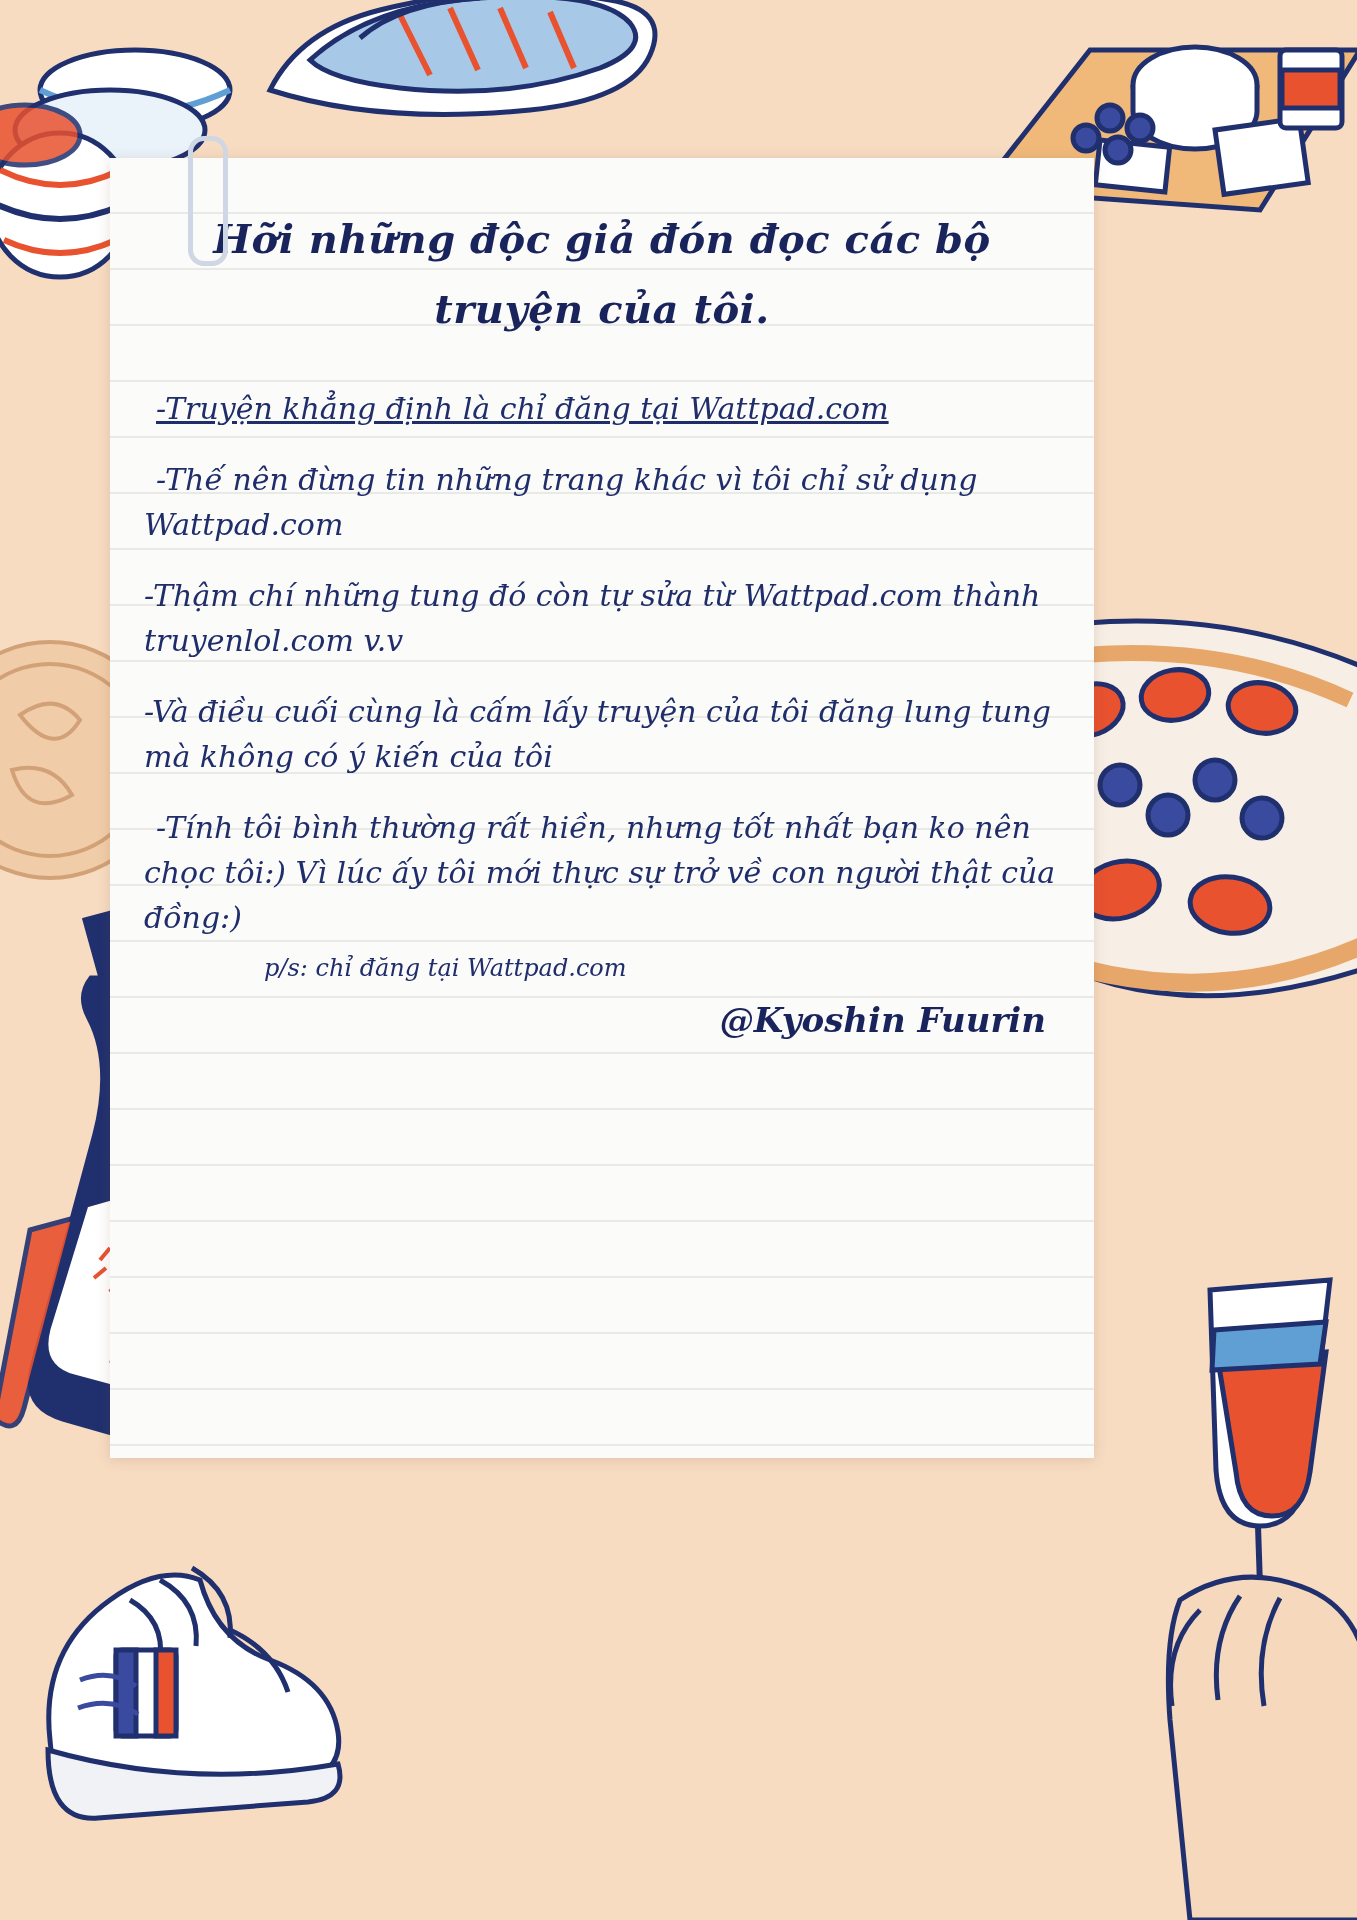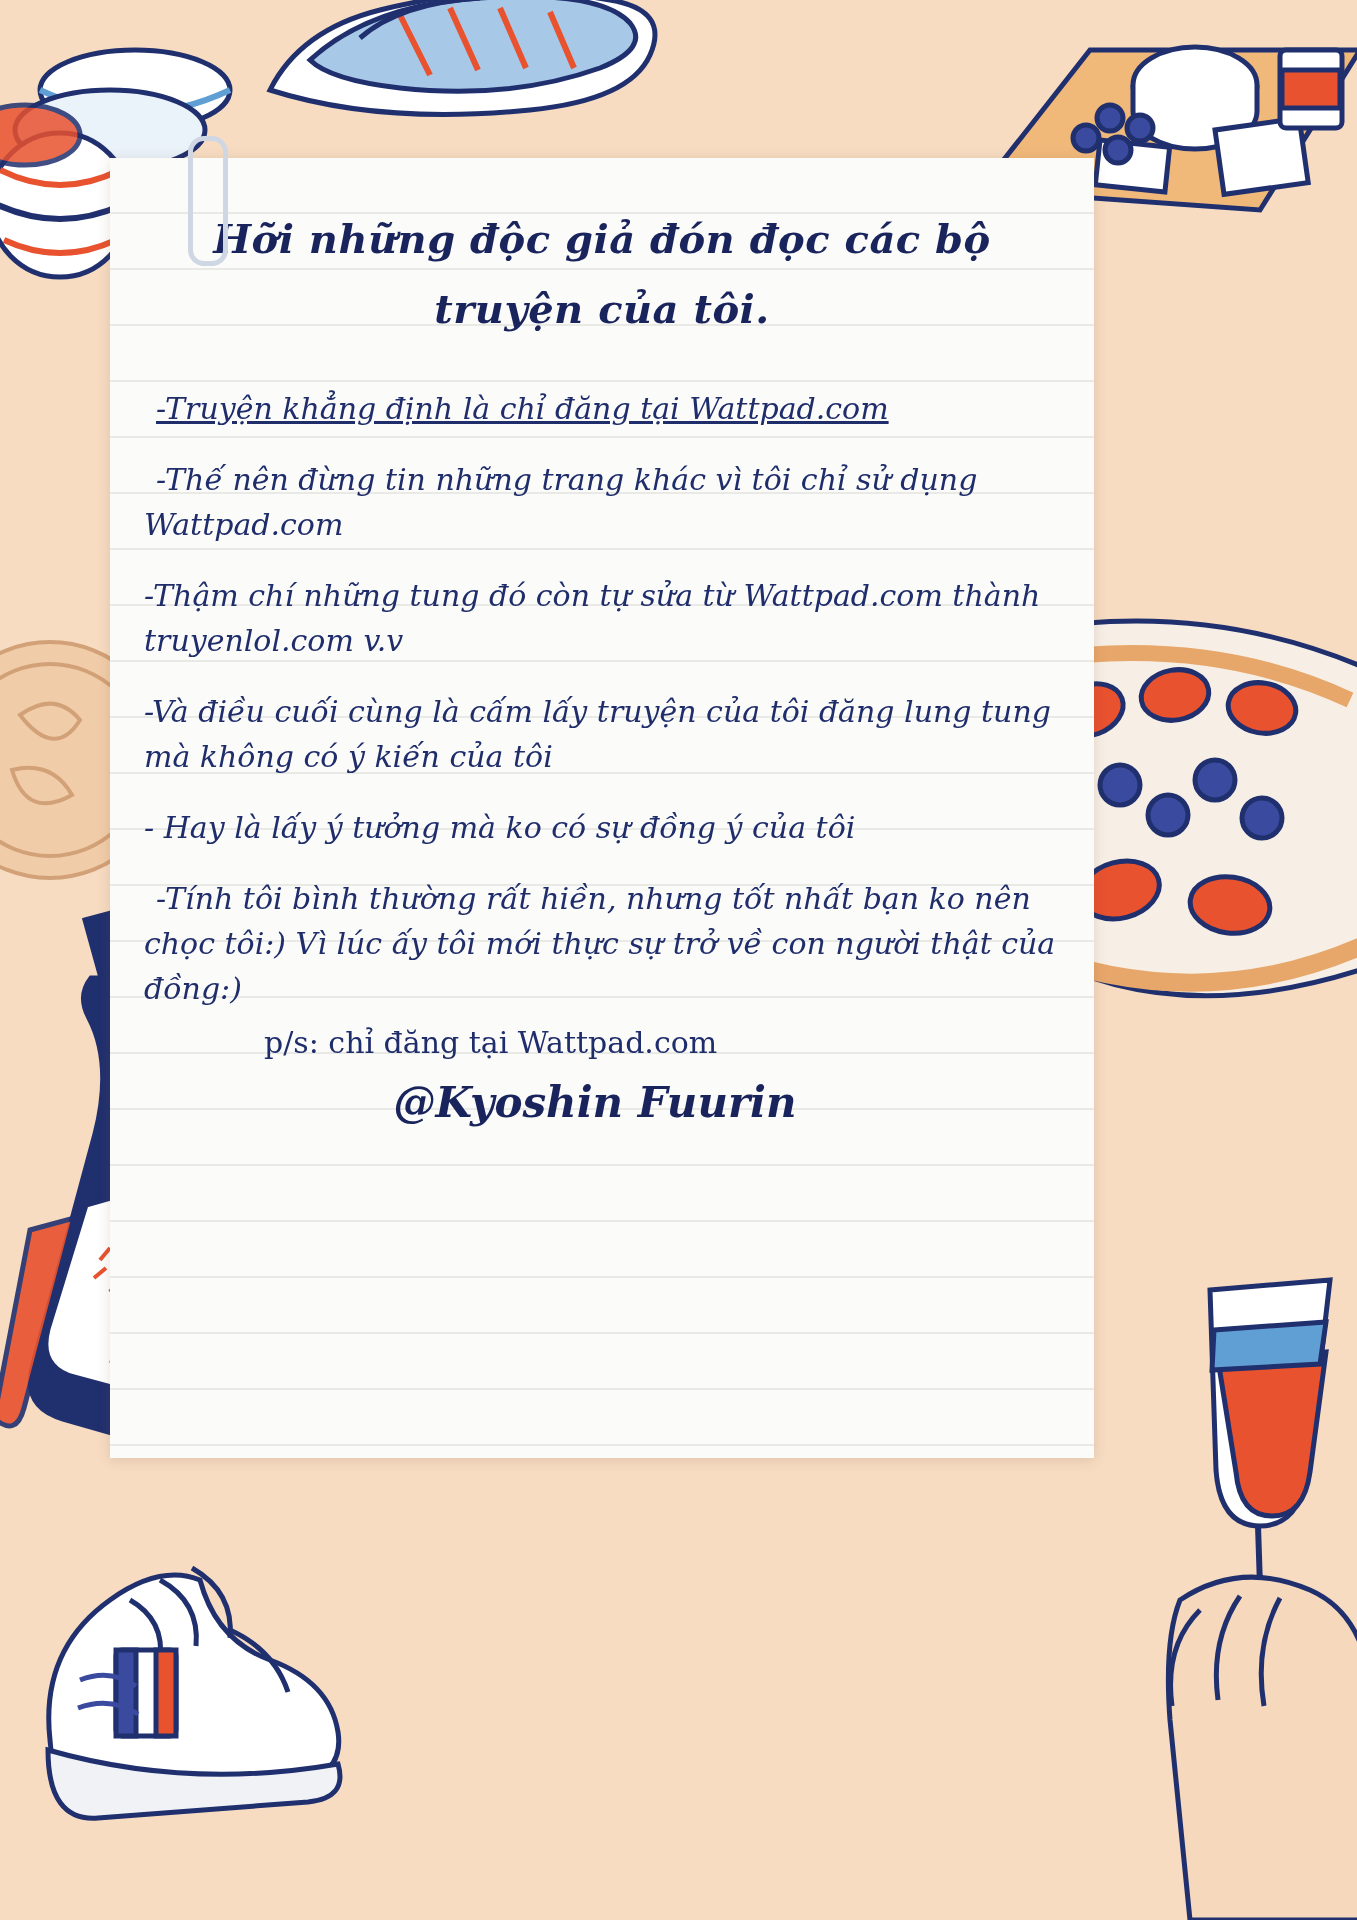--- a/index.html
+++ b/index.html
@@ -75,29 +75,30 @@
     font-style: italic;
     line-height: 1.5;
     color: #1f2d6b;
     margin: 0;
   }
   .l-gap-lg { margin-top: 48px; text-decoration: underline; }
   .l-gap-md { margin-top: 26px; }
   .l-center { }
   .l-indent { margin-left: 12px; }
   .signature {
-    text-align: center;
-    font-size: 42px;
+    text-align: right;
+    font-size: 34px;
     font-style: italic;
     font-weight: bold;
     margin: 18px 14px 0 0;
     color: #19245c;
   }
   .ps {
-    font-size: 30px;
+    font-size: 24px;
+    font-style: italic;
     margin: 14px 0 0 120px;
     color: #1f2d6b;
   }
 
   
   #paper-clip {
     position: absolute;
     left: 78px;
     top: -22px;
     width: 30px;
@@ -233,21 +234,20 @@
 
     <div class="line l-gap-md l-indent">-Thế nên đừng tin những trang khác vì tôi chỉ sử dụng</div>
     <div class="line l-center">Wattpad.com</div>
 
     <div class="line l-gap-md">-Thậm chí những tung đó còn tự sửa từ Wattpad.com thành</div>
     <div class="line l-center">truyenlol.com v.v</div>
 
     <div class="line l-gap-md">-Và điều cuối cùng là cấm lấy truyện của tôi đăng lung tung</div>
     <div class="line l-center">mà không có ý kiến của tôi</div>
 
-    <div class="line l-gap-md l-center">- Hay là lấy ý tưởng mà ko có sự đồng ý của tôi</div>
 
     <div class="line l-gap-md l-indent">-Tính tôi bình thường rất hiền, nhưng tốt nhất bạn ko nên</div>
     <div class="line">chọc tôi:) Vì lúc ấy tôi mới thực sự trở về con người thật của</div>
     <div class="line l-center">đồng:)</div>
 
     <div class="ps">p/s: chỉ đăng tại Wattpad.com</div>
 
     <div class="signature">@Kyoshin Fuurin</div>
   </div>
 </div>

